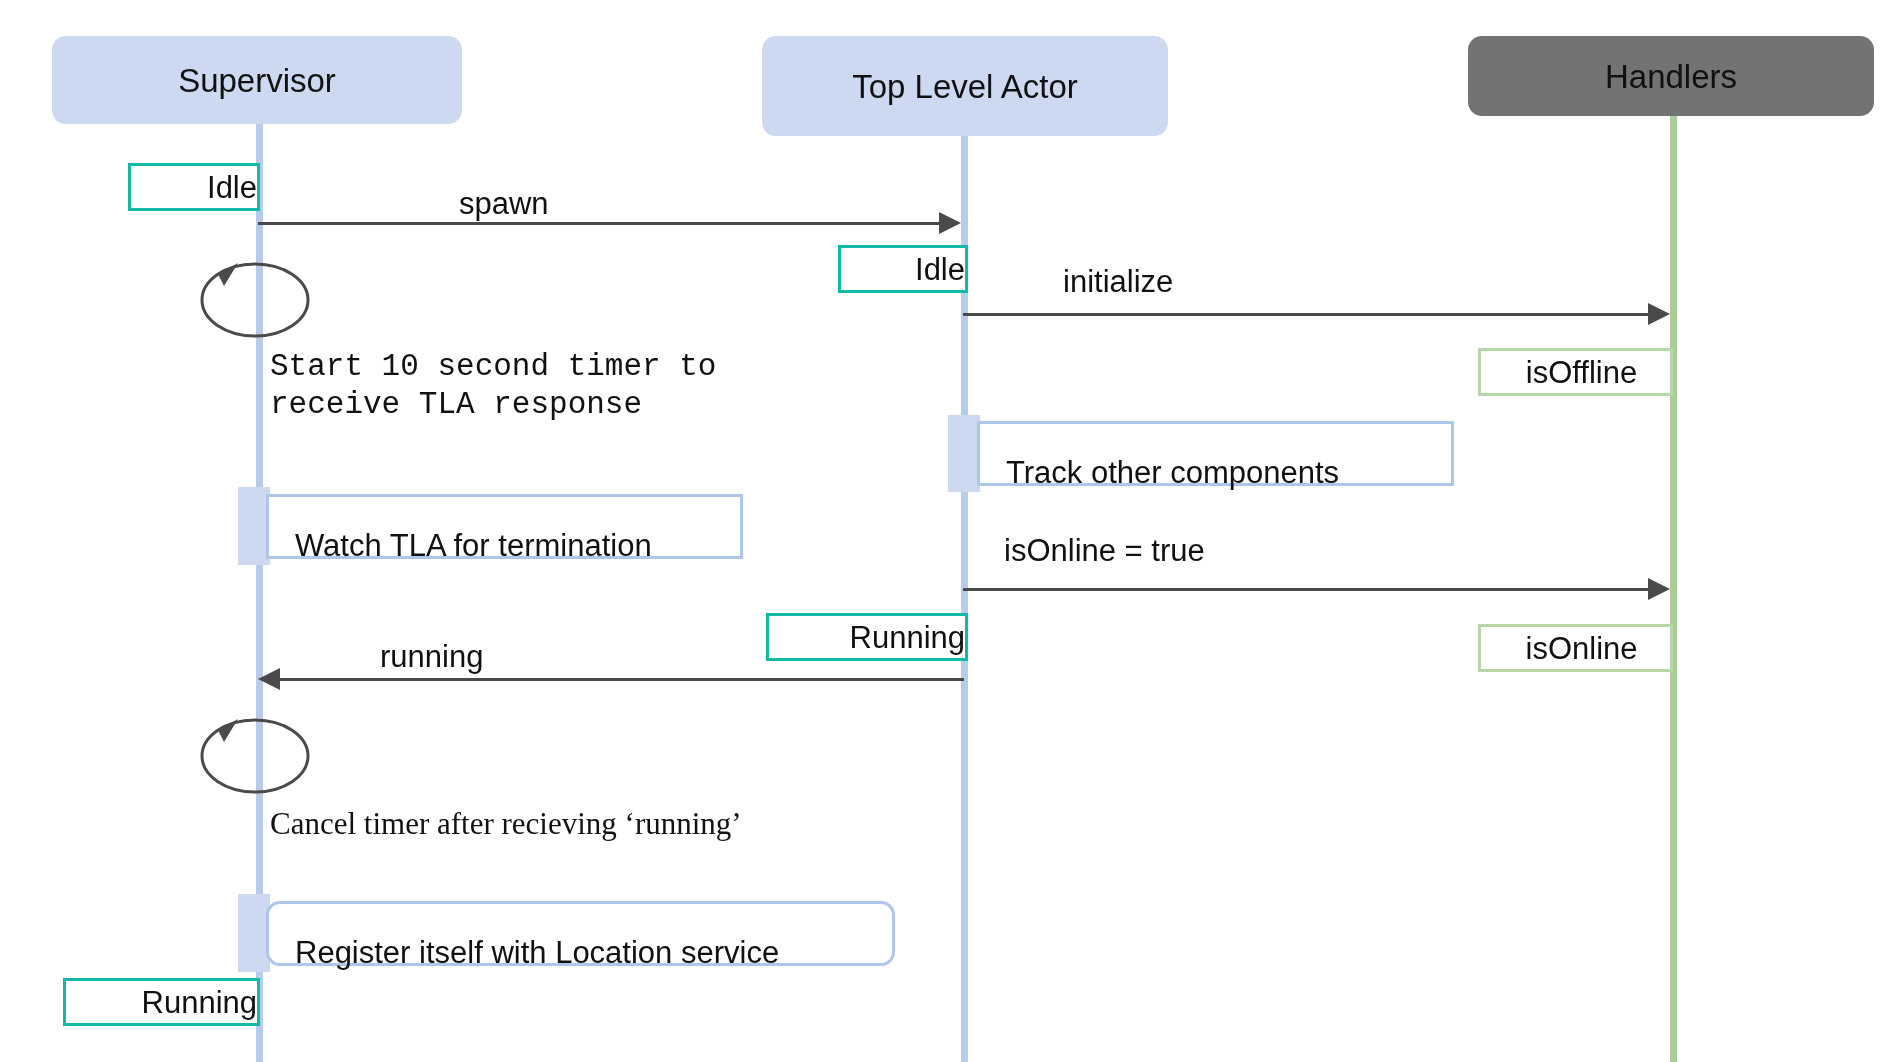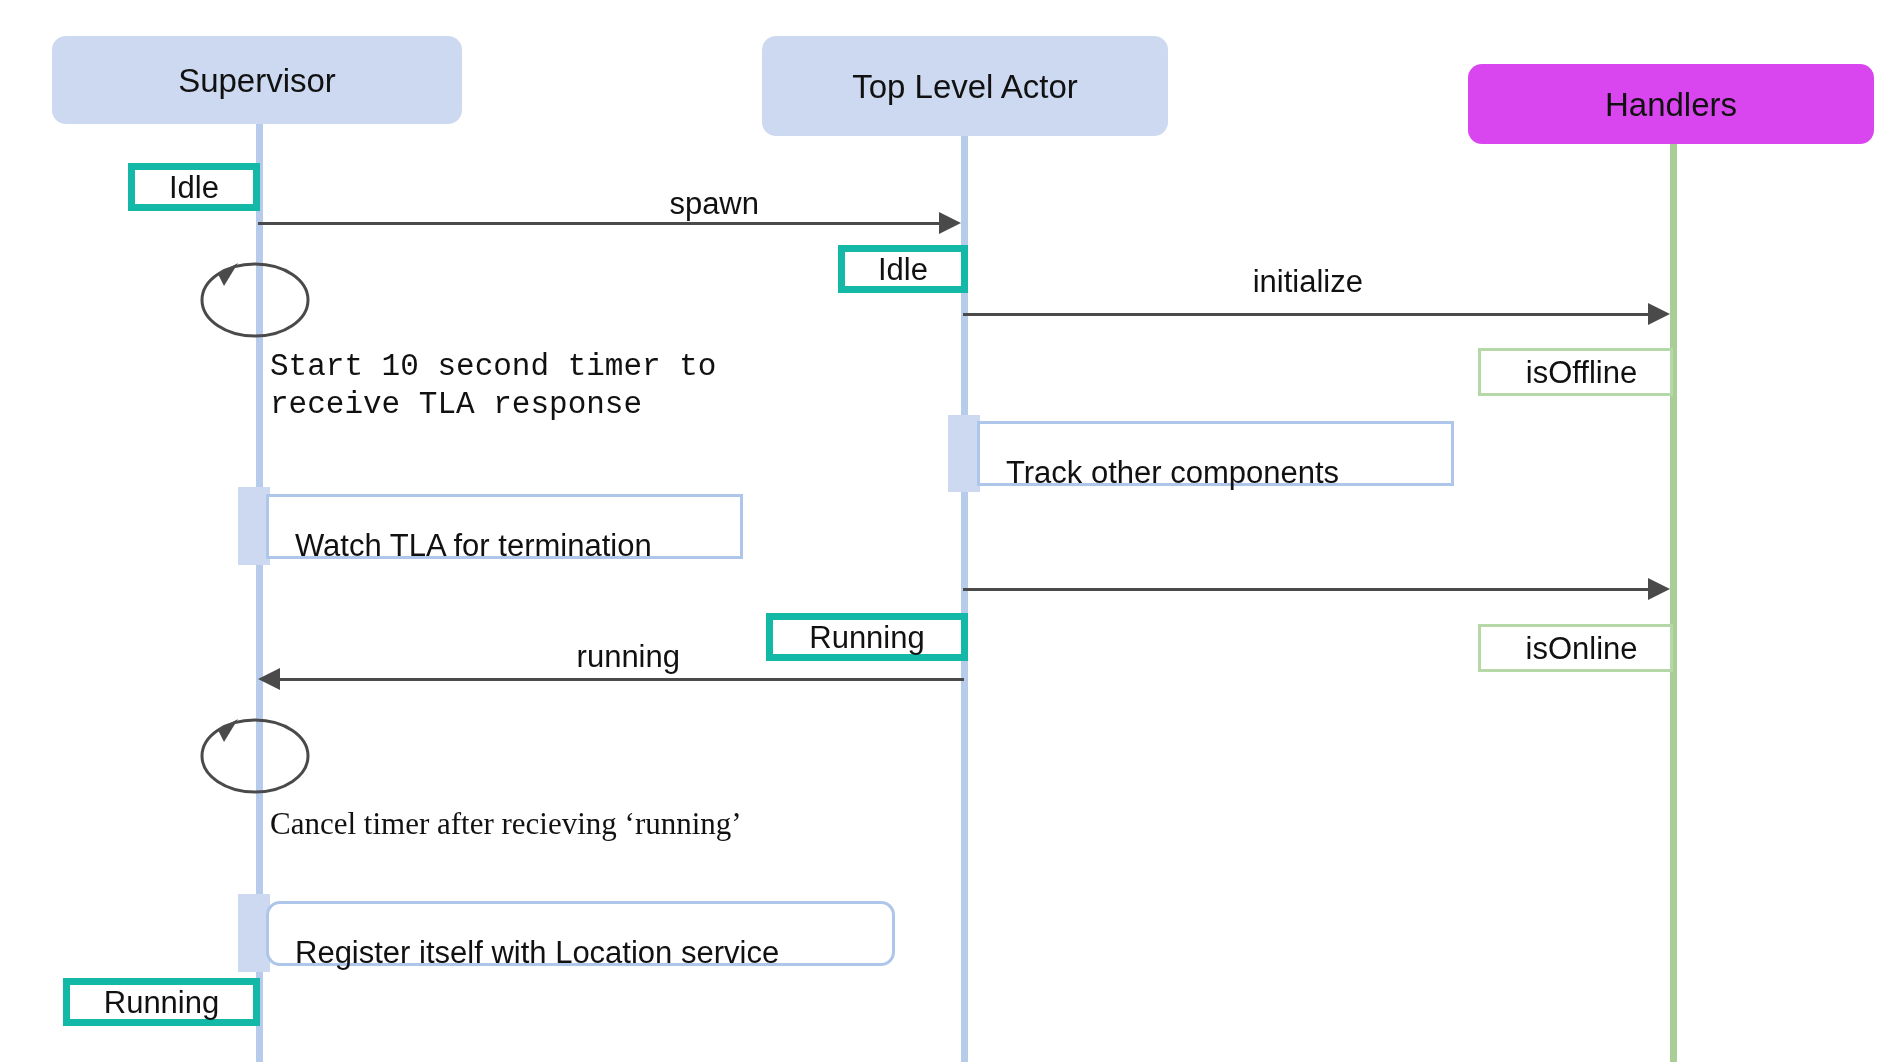--- a/index.html
+++ b/index.html
@@ -28,21 +28,21 @@
     justify-content: center;
     box-sizing: border-box;
   }
   .participant-label {
     font-size: 33px;
     color: #111111;
     line-height: 1;
     white-space: nowrap;
   }
   .p-blue { background: #ccd9f0; }
-  .p-green { background: #d946ef; margin-top: 28px; }
+  .p-green { background: #737373; }
 
   
   .lifeline {
     position: absolute;
     width: 7px;
     box-sizing: border-box;
   }
   .ll-blue { background: #b7cbeb; }
   .ll-green { background: #a8cd96; }
 
@@ -55,21 +55,21 @@
 
   
   .state-box {
     position: absolute;
     background: #ffffff;
     box-sizing: border-box;
     display: flex;
     align-items: center;
     justify-content: center;
   }
-  .state-box.blue { border: 7px solid #14b8a6; }
+  .state-box.blue { border: 3px solid #14b8a6; justify-content: flex-end; }
   .state-box.green { border: 3px solid #b6d7a6; padding-left: 12px; }
   .state-text {
     font-size: 31px;
     color: #111111;
     line-height: 1;
     white-space: nowrap;
   }
 
   
   .note-box {
@@ -109,21 +109,21 @@
     border-top: 11px solid transparent;
     border-bottom: 11px solid transparent;
     border-right: 22px solid #4a4a4a;
   }
   .msg-label {
     position: absolute;
     font-size: 31px;
     color: #111111;
     line-height: 1;
     white-space: nowrap;
-    text-align: right;
+    text-align: left;
   }
 
   
   .plain-note {
     position: absolute;
     font-size: 31px;
     color: #111111;
     line-height: 1.22;
     white-space: pre-line;
   }
@@ -185,20 +185,21 @@
   <div class="activation" style="left:948px; top:415px; width:32px; height:77px;"></div>
   <div class="note-box" style="left:977px; top:421px; width:477px; height:65px;">
     <span class="note-text">Track other components</span>
   </div>
 
   <div class="activation" style="left:238px; top:487px; width:32px; height:78px;"></div>
   <div class="note-box" style="left:266px; top:494px; width:477px; height:65px;">
     <span class="note-text">Watch TLA for termination</span>
   </div>
 
+  <div class="msg-label" style="left:1004px; top:535px; width:610px;">isOnline = true</div>
   <div class="msg-line" style="left:963px; top:588px; width:690px;"></div>
   <div class="arrow-head right" style="left:1648px; top:578px;"></div>
 
   <div class="state-box blue" style="left:766px; top:613px; width:202px; height:48px;">
     <span class="state-text">Running</span>
   </div>
 
   <div class="state-box green" style="left:1478px; top:624px; width:195px; height:48px;">
     <span class="state-text">isOnline</span>
   </div>

